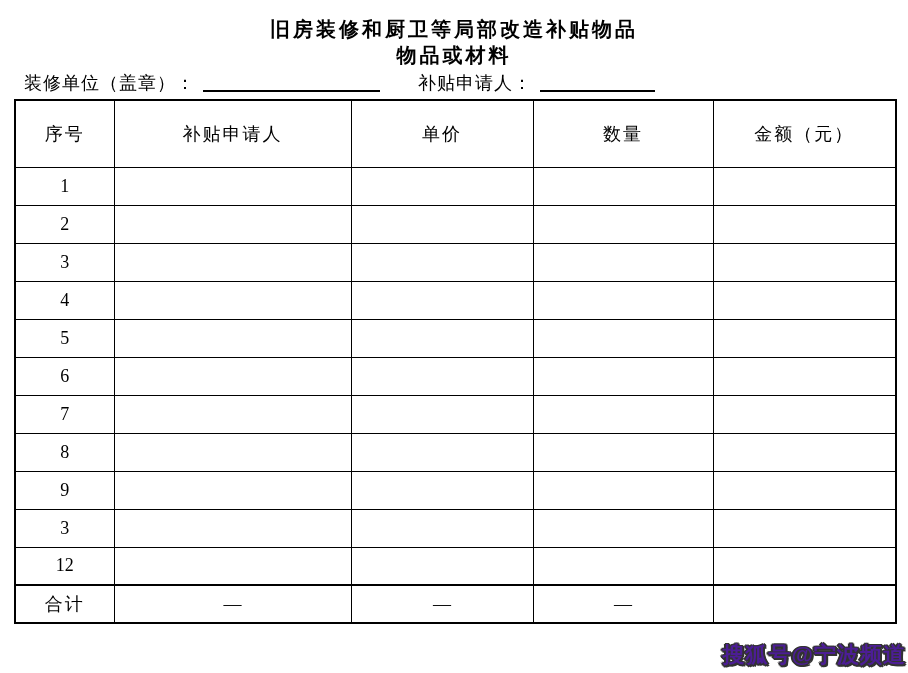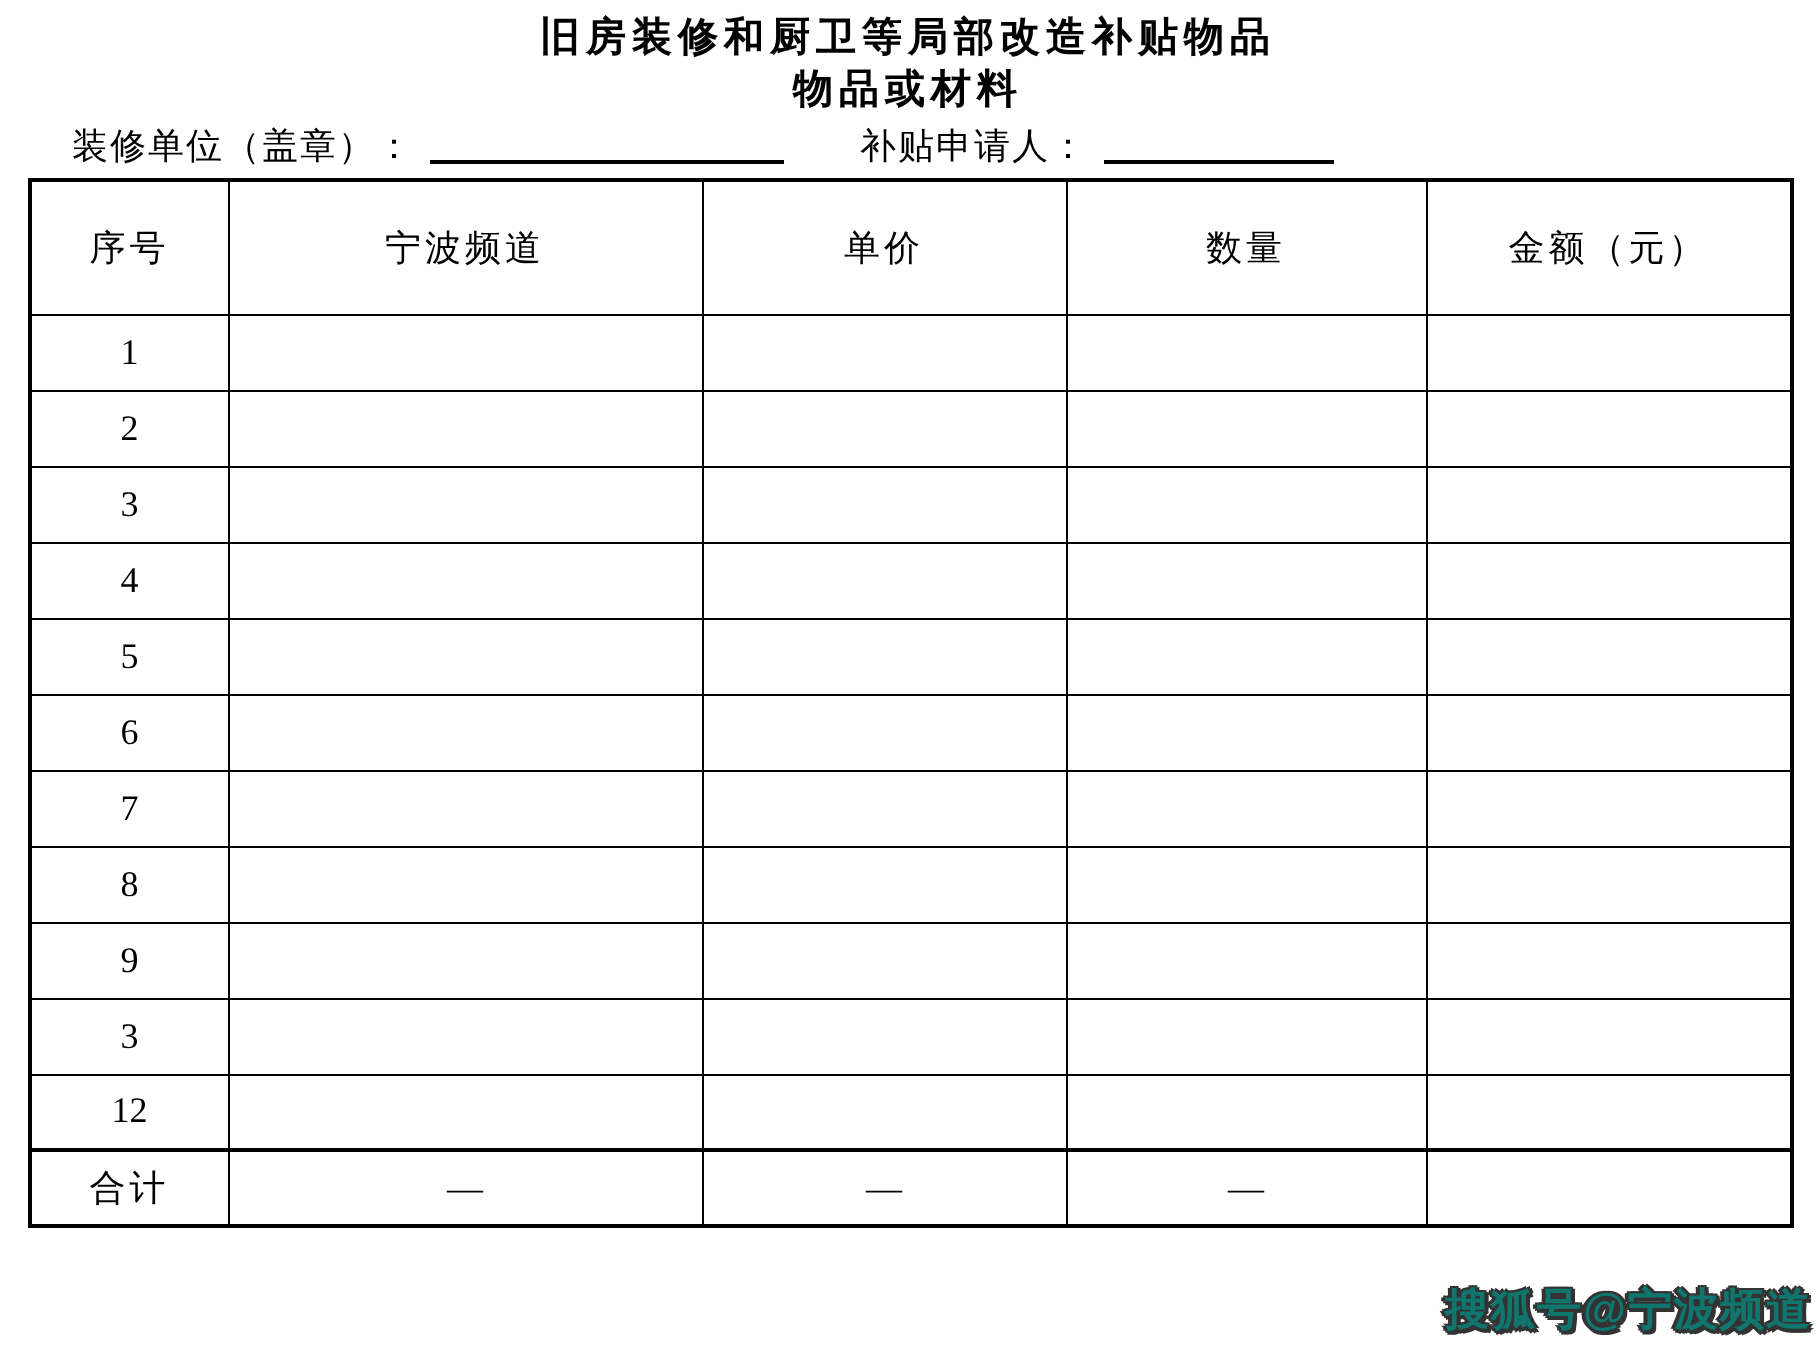--- a/index.html
+++ b/index.html
@@ -12,23 +12,23 @@
     overflow: hidden;
   }
   .title {
     text-align: center;
     font-weight: bold;
     font-size: 20px;
     letter-spacing: 3px;
     line-height: 26px;
     white-space: nowrap;
   }
-  .title-first { padding-top: 6px; }
+  .title-first { padding-top: 16px; }
   .form-line {
-    margin-left: 36px;
+    margin-left: 24px;
     font-size: 18px;
     line-height: 31px;
     height: 31px;
     white-space: nowrap;
     letter-spacing: 1px;
   }
   .blank {
     display: inline-block;
     border-bottom: 2px solid #000000;
     height: 20px;
@@ -61,21 +61,21 @@
   .material-table tfoot td { border-top: 2px solid #000000; }
   .total-label { font-weight: bold; font-size: 19px; letter-spacing: 2px; }
   .watermark {
     position: absolute;
     right: 2px;
     bottom: 3px;
     font-family: "Liberation Sans", sans-serif;
     font-weight: bold;
     font-size: 22px;
     letter-spacing: 1px;
-    color: #0f766e;
+    color: #4c1d95;
     text-shadow:
       -1px -1px 0 #333333, 1px -1px 0 #333333,
       -1px  1px 0 #333333, 1px  1px 0 #333333,
        2px  2px 0 #333333, 0    2px 0 #333333,
        2px  0   0 #333333, -2px 0   0 #333333;
     z-index: 5;
     white-space: nowrap;
   }
 </style>
 </head>
@@ -95,21 +95,21 @@
     <colgroup>
       <col style="width:99px">
       <col style="width:237px">
       <col style="width:182px">
       <col style="width:180px">
       <col style="width:183px">
     </colgroup>
     <thead>
       <tr>
         <th>序号</th>
-        <th>宁波频道</th>
+        <th>补贴申请人</th>
         <th>单价</th>
         <th>数量</th>
         <th>金额（元）</th>
       </tr>
     </thead>
     <tbody>
         <tr>
           <td>1</td>
           <td></td>
           <td></td>

